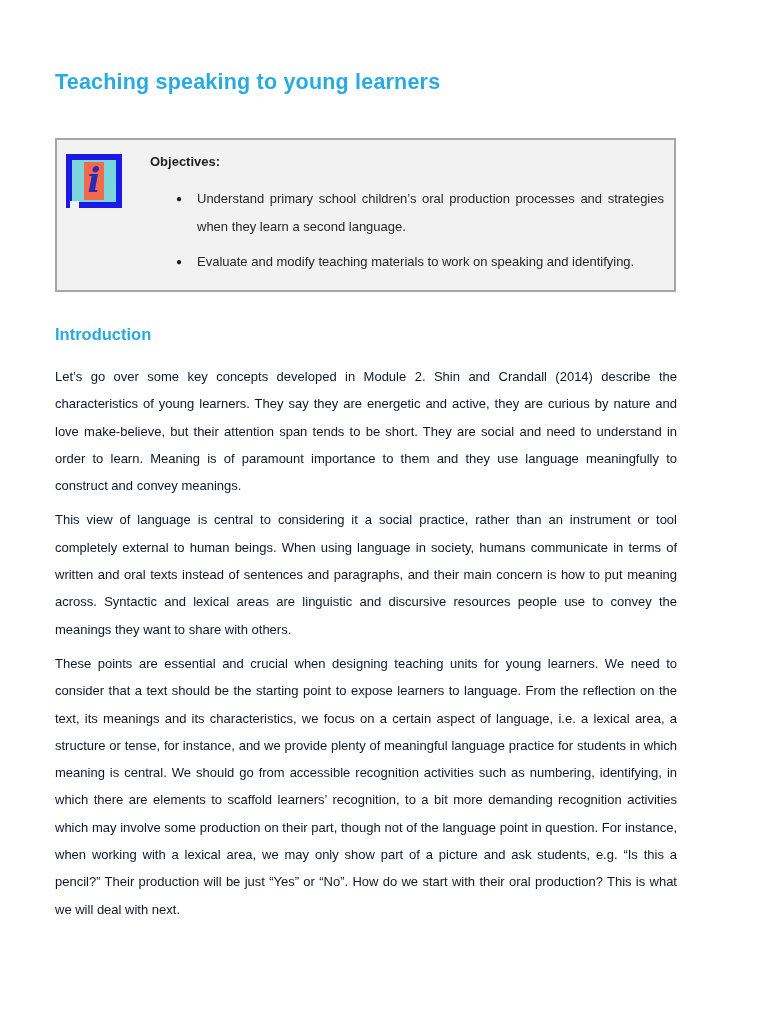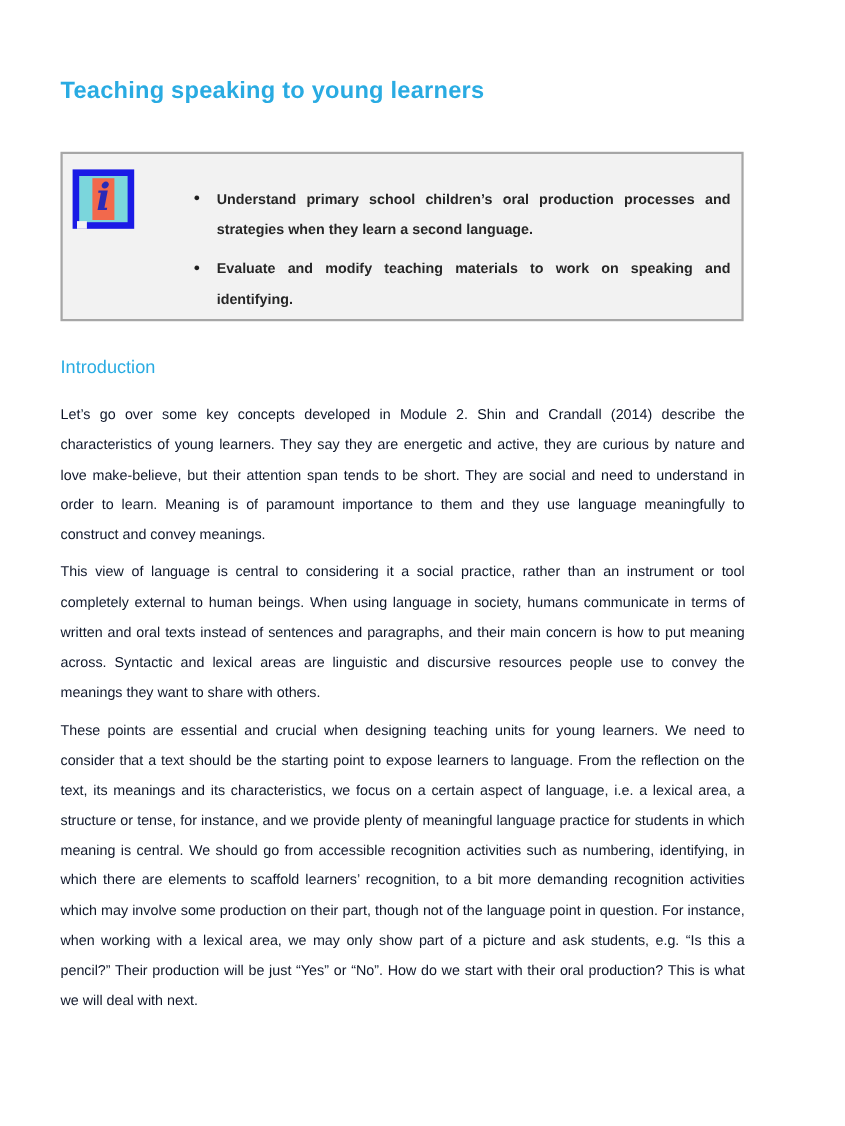--- a/index.html
+++ b/index.html
@@ -111,33 +111,32 @@
     font-size: 10px;
     line-height: 28px;
     color: #1F1F1F;
   }
   .obj-text {
     flex: 1;
     font-size: 13px;
     line-height: 28px;
     text-align: justify;
     color: #262626;
-    font-weight: bold;
   }
   
   .main-section {
     position: absolute;
     left: 55px;
     top: 325px;
     width: 622px;
   }
   .section-heading {
     margin: 0 0 19px 0;
     font-size: 16.5px;
-    font-weight: normal;
+    font-weight: bold;
     color: #29ABE2;
   }
   .body-paragraph {
     margin: 0 0 7px 0;
     font-size: 13px;
     line-height: 27.3px;
     text-align: justify;
     color: #0f172a;
   }
 </style>
@@ -154,20 +153,21 @@
       <div class="icon-border">
         <div class="icon-bg">
           <div class="icon-bar"></div>
           <span class="icon-i">i</span>
         </div>
       </div>
       <div class="icon-notch"></div>
     </div>
 
     <div class="obj-content">
+      <div class="obj-heading">Objectives:</div>
 
       <div class="obj-items">
         <div class="obj-item">
           <span class="obj-bullet">●</span>
           <span class="obj-text">Understand primary school children’s oral production processes and strategies when they learn a second language.</span>
         </div>
         <div class="obj-item">
           <span class="obj-bullet">●</span>
           <span class="obj-text">Evaluate and modify teaching materials to work on speaking and identifying.</span>
         </div>

